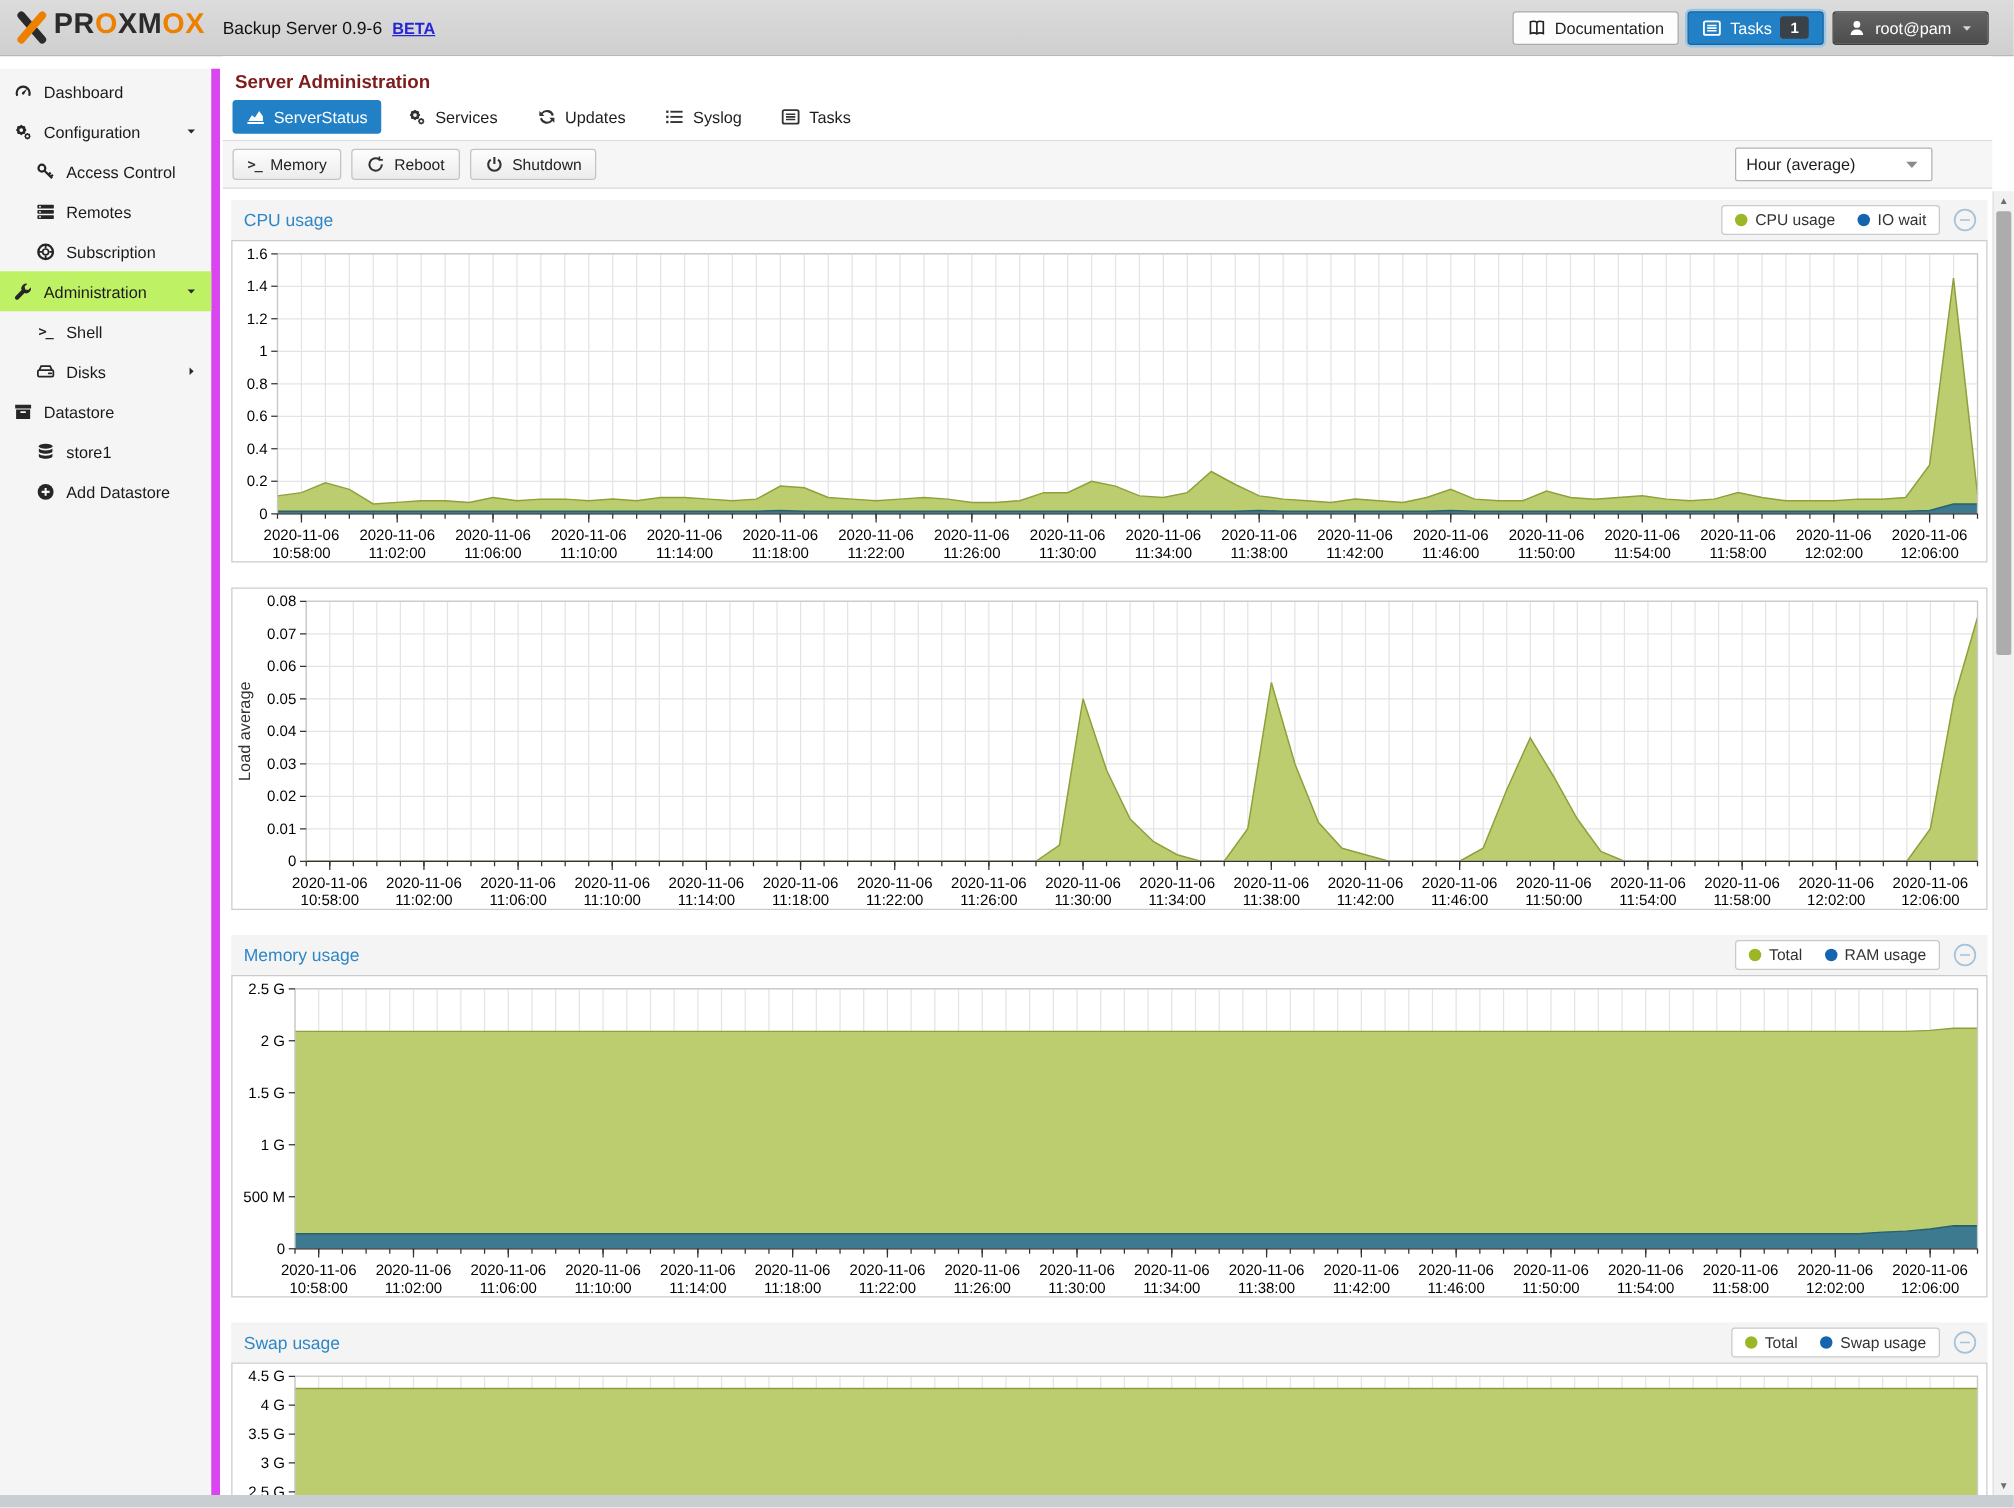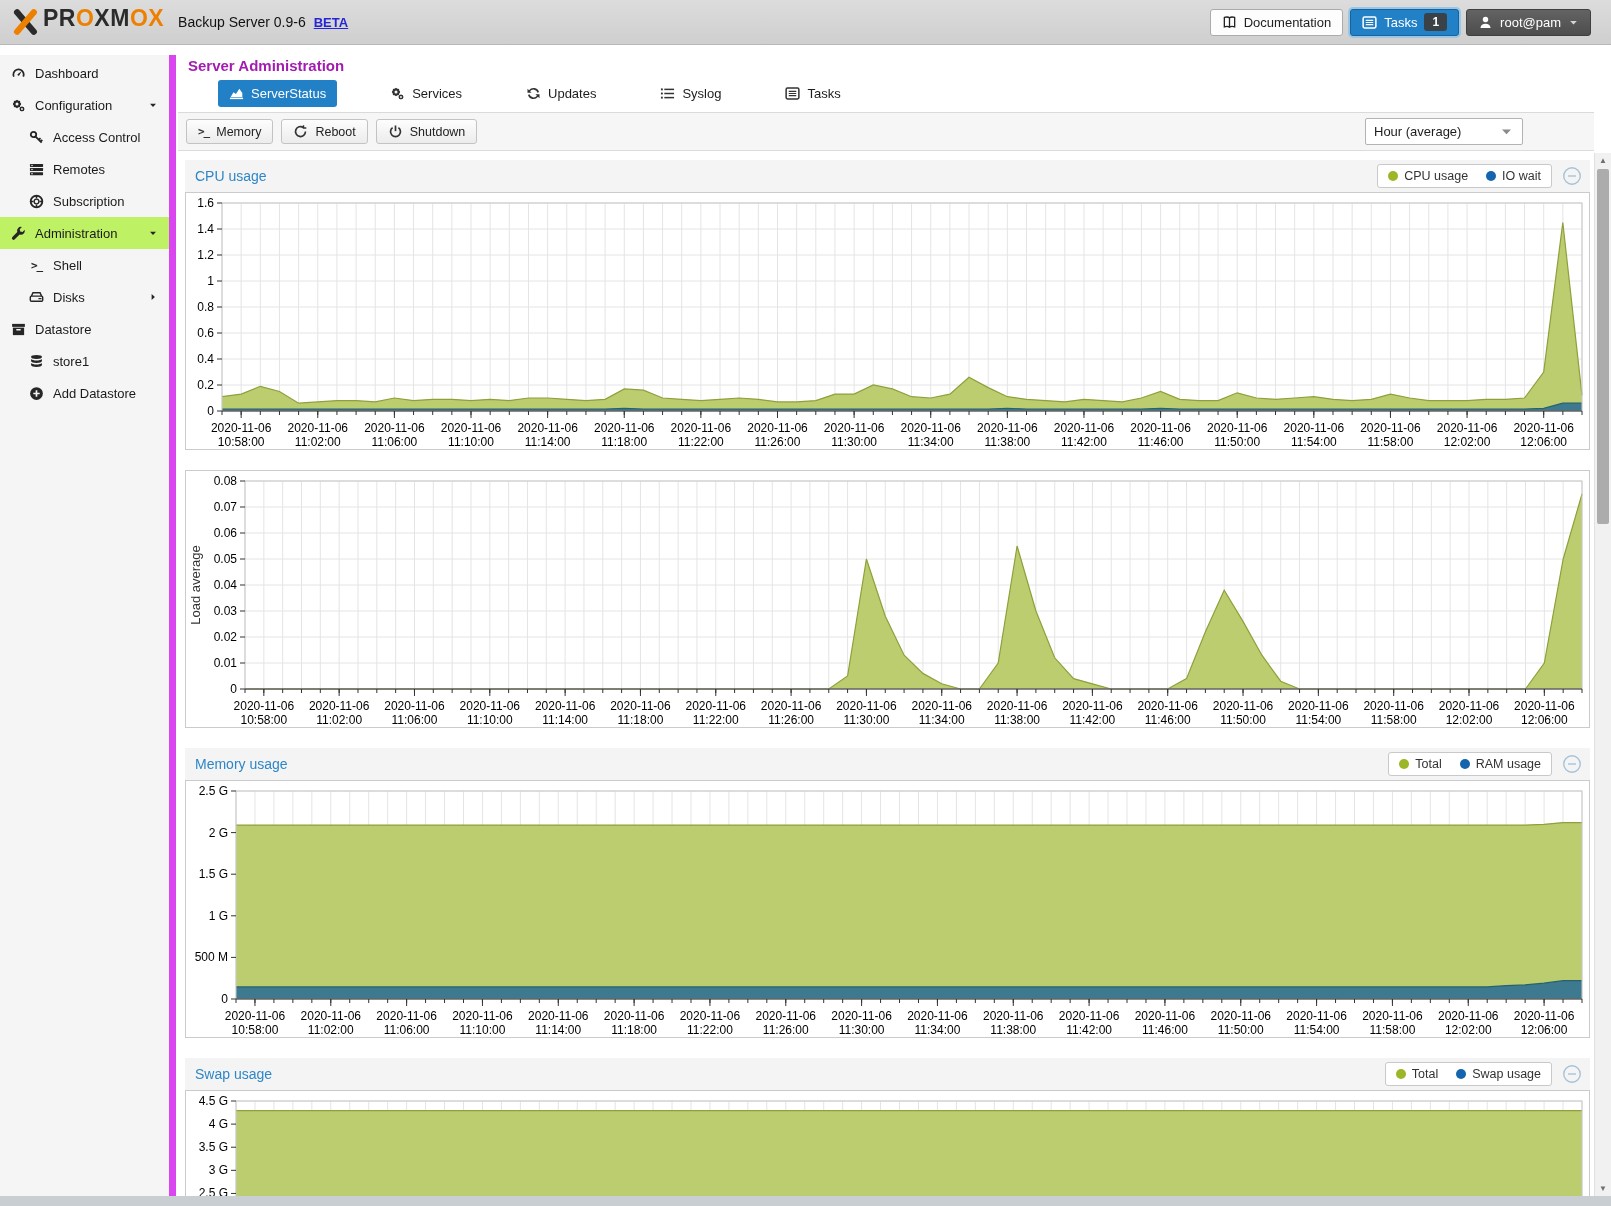--- a/index.html
+++ b/index.html
@@ -34,33 +34,33 @@
     font-size:13px; color:#1a1a1a; cursor:pointer; padding-left:10px; }
   .sb-item.lvl1 { padding-left:28px; }
   .sb-item.selected { background:#bef264; }
   .sb-item .icon { width:17px; color:#262626; }
   .sb-exp { position:absolute; right:8px; color:#9a9a9a; }
   .sb-exp svg { width:10px; height:10px; }
   .term-glyph { font-family:"DejaVu Sans Mono",monospace; font-weight:bold; font-size:11px; letter-spacing:-1px; }
 
   
   #content { position:absolute; left:178px; top:45px; right:17px; bottom:10px; background:#fff; overflow:hidden; }
-  #page-title { padding:12px 10px 6px; font-size:15px; color:#a21caf; }
+  #page-title { padding:12px 10px 6px; font-size:15px; color:#7f1d1d; }
   #tabbar { display:flex; align-items:center; padding:0 8px 5px; border-bottom:1px solid #dadada; }
   .tab { display:flex; align-items:center; gap:7px; padding:6px 11px; margin-right:10px;
-    border-radius:3px; font-size:13px; color:#1d1d1d; cursor:pointer;margin-left:32px; }
+    border-radius:3px; font-size:13px; color:#1d1d1d; cursor:pointer; }
   .tab .icon { color:#333; }
   .tab.active { background:#2180c6; color:#fff; }
   .tab.active .icon { color:#fff; }
   #toolbar { display:flex; align-items:center; padding:6px 8px; gap:8px;
     background:#f6f6f6; border-bottom:1px solid #dcdcdc; height:38px; }
   .tbtn { display:inline-flex; align-items:center; gap:7px; background:linear-gradient(#fdfdfd,#ececec);
     border:1px solid #c3c3c3; border-radius:3px; padding:4px 11px; font-size:12.5px; color:#222; cursor:pointer; }
   .tbtn .icon { color:#333; }
-  #tf-select { margin-left:auto; margin-right:63px; width:158px; height:27px; background:#fff;
+  #tf-select { margin-left:auto; margin-right:40px; width:158px; height:27px; background:#fff;
     border:1px solid #b3b3b3; border-radius:2px; display:flex; align-items:center;
     justify-content:space-between; padding:0 8px; font-size:13px; color:#1d1d1d; cursor:pointer; }
   #tf-select .icon { color:#8a8a8a; }
 
   
   #charts { padding:9px 4px 0 7px; }
   .panel { margin-bottom:20px; }
   .panel-hd { height:32px; background:#f4f4f4; display:flex; align-items:center; padding:0 8px 0 10px; }
   .panel-title { font-size:14px; color:#2e86c6; }
   .flex-sp { flex:1; }

